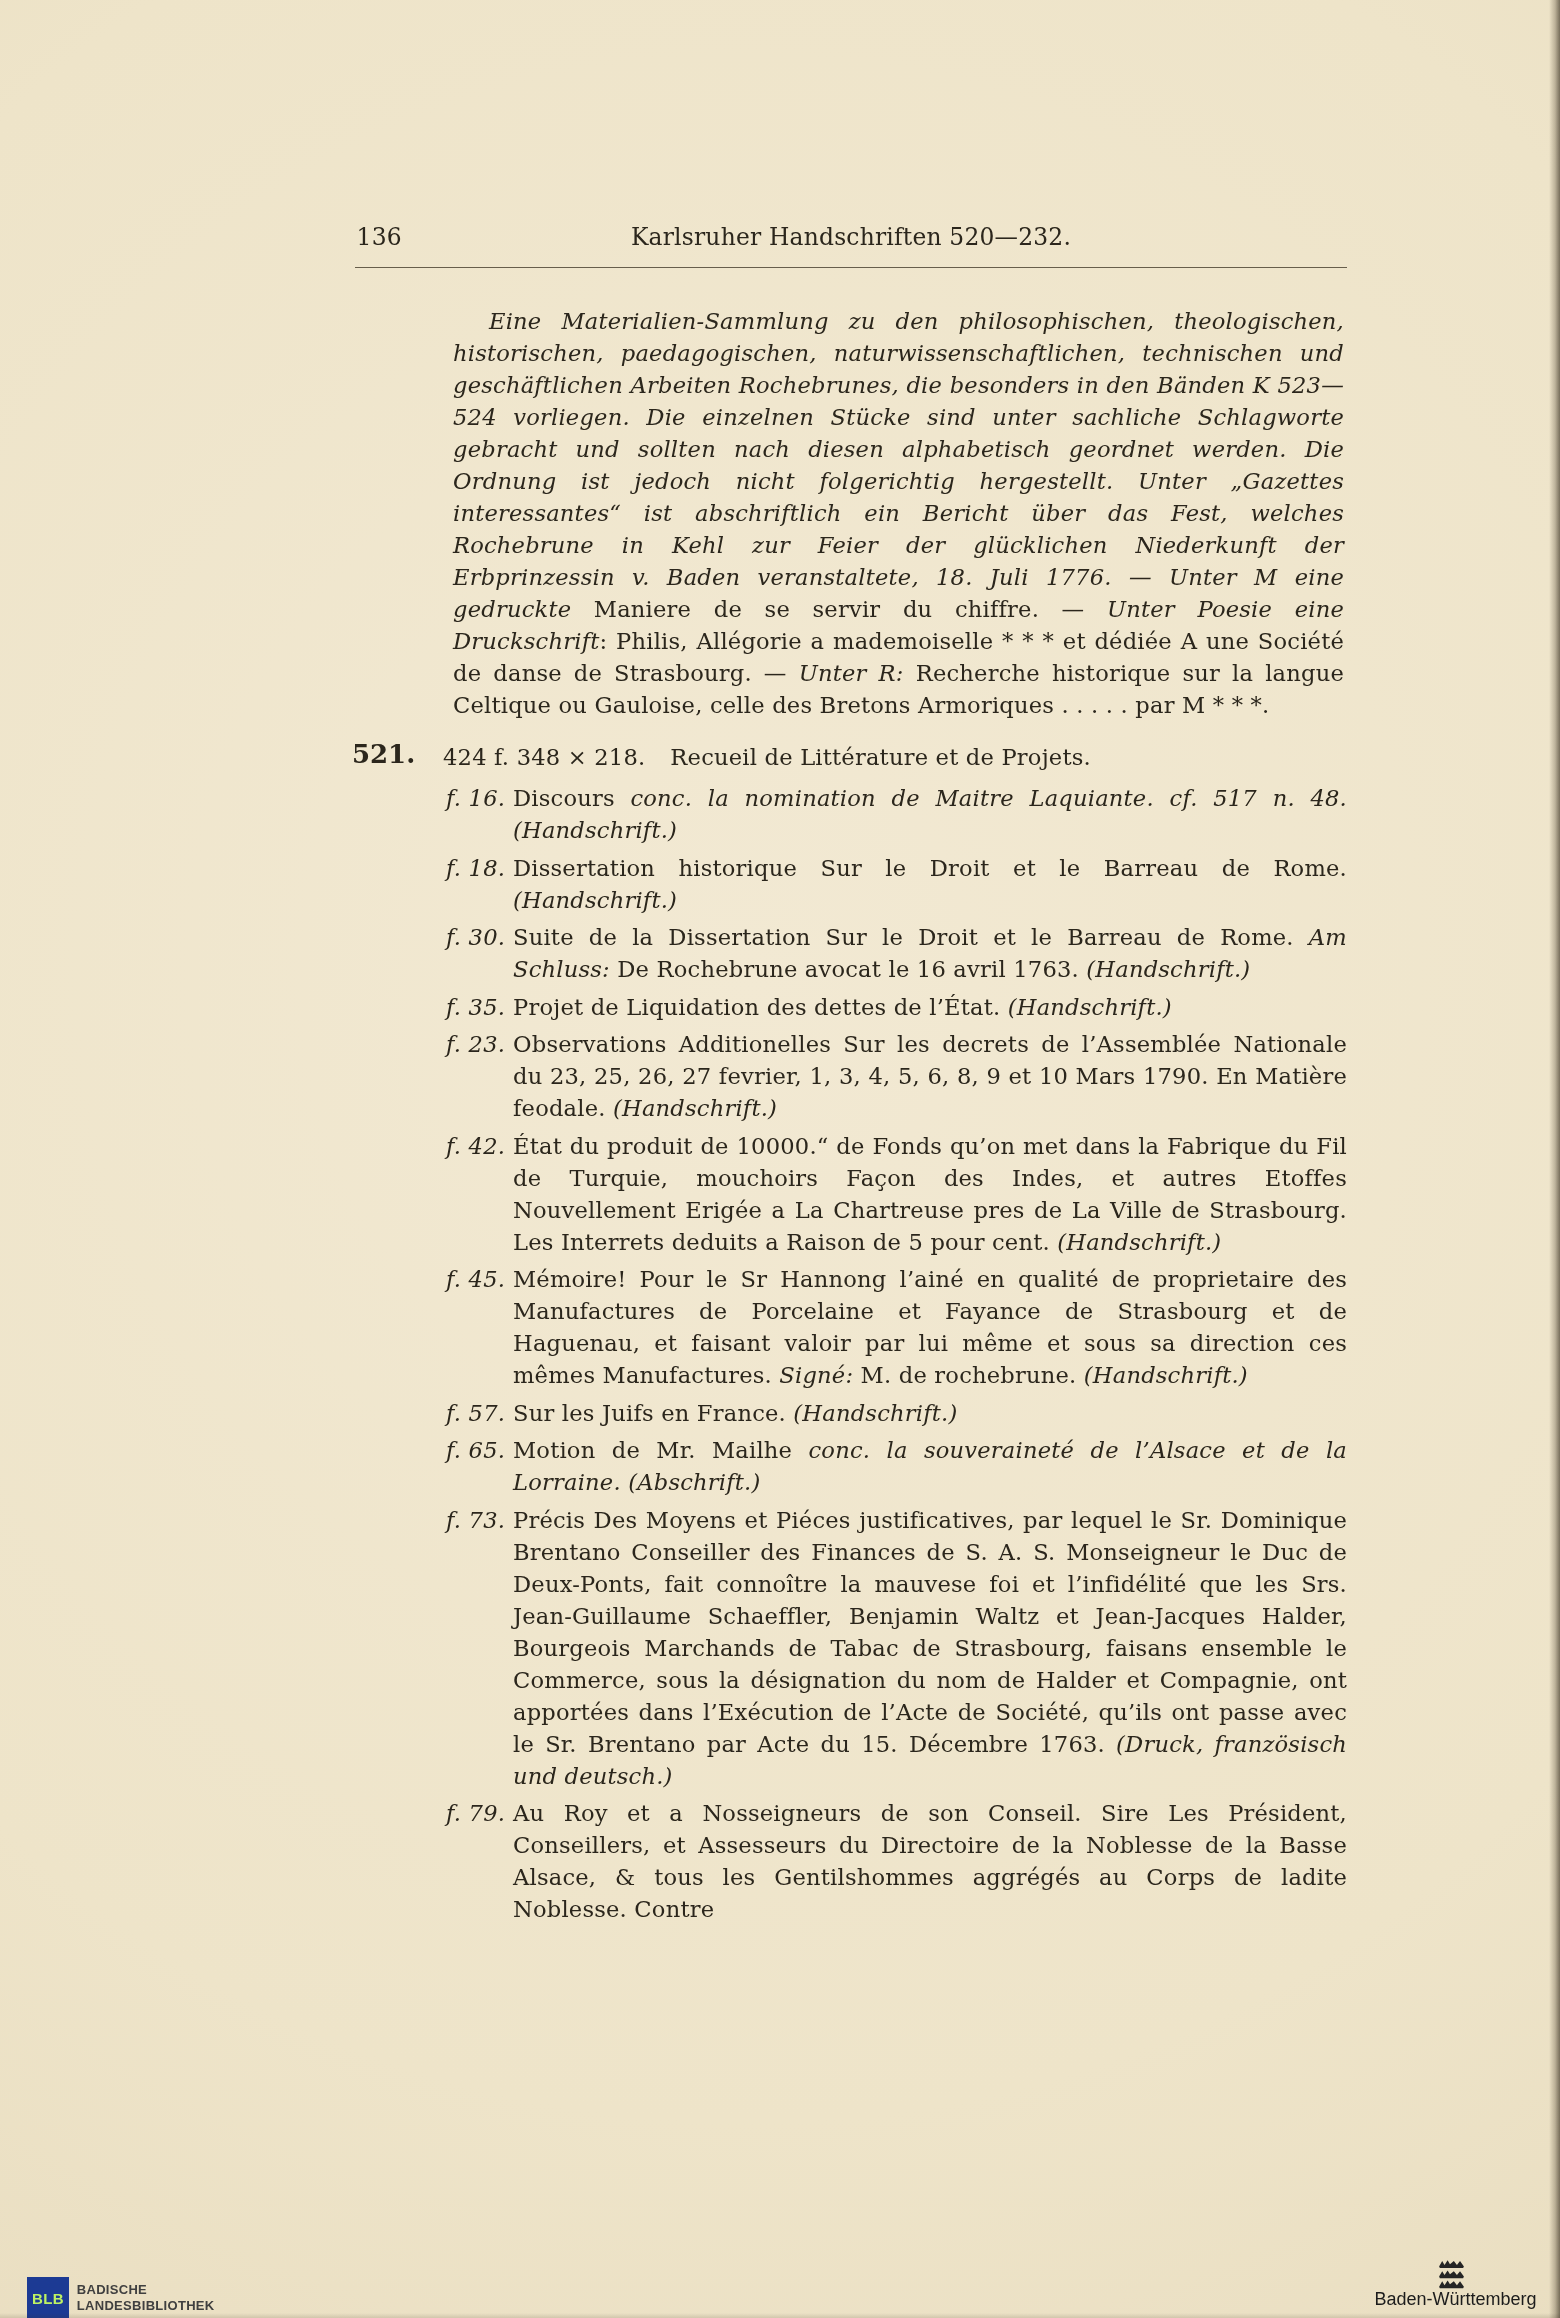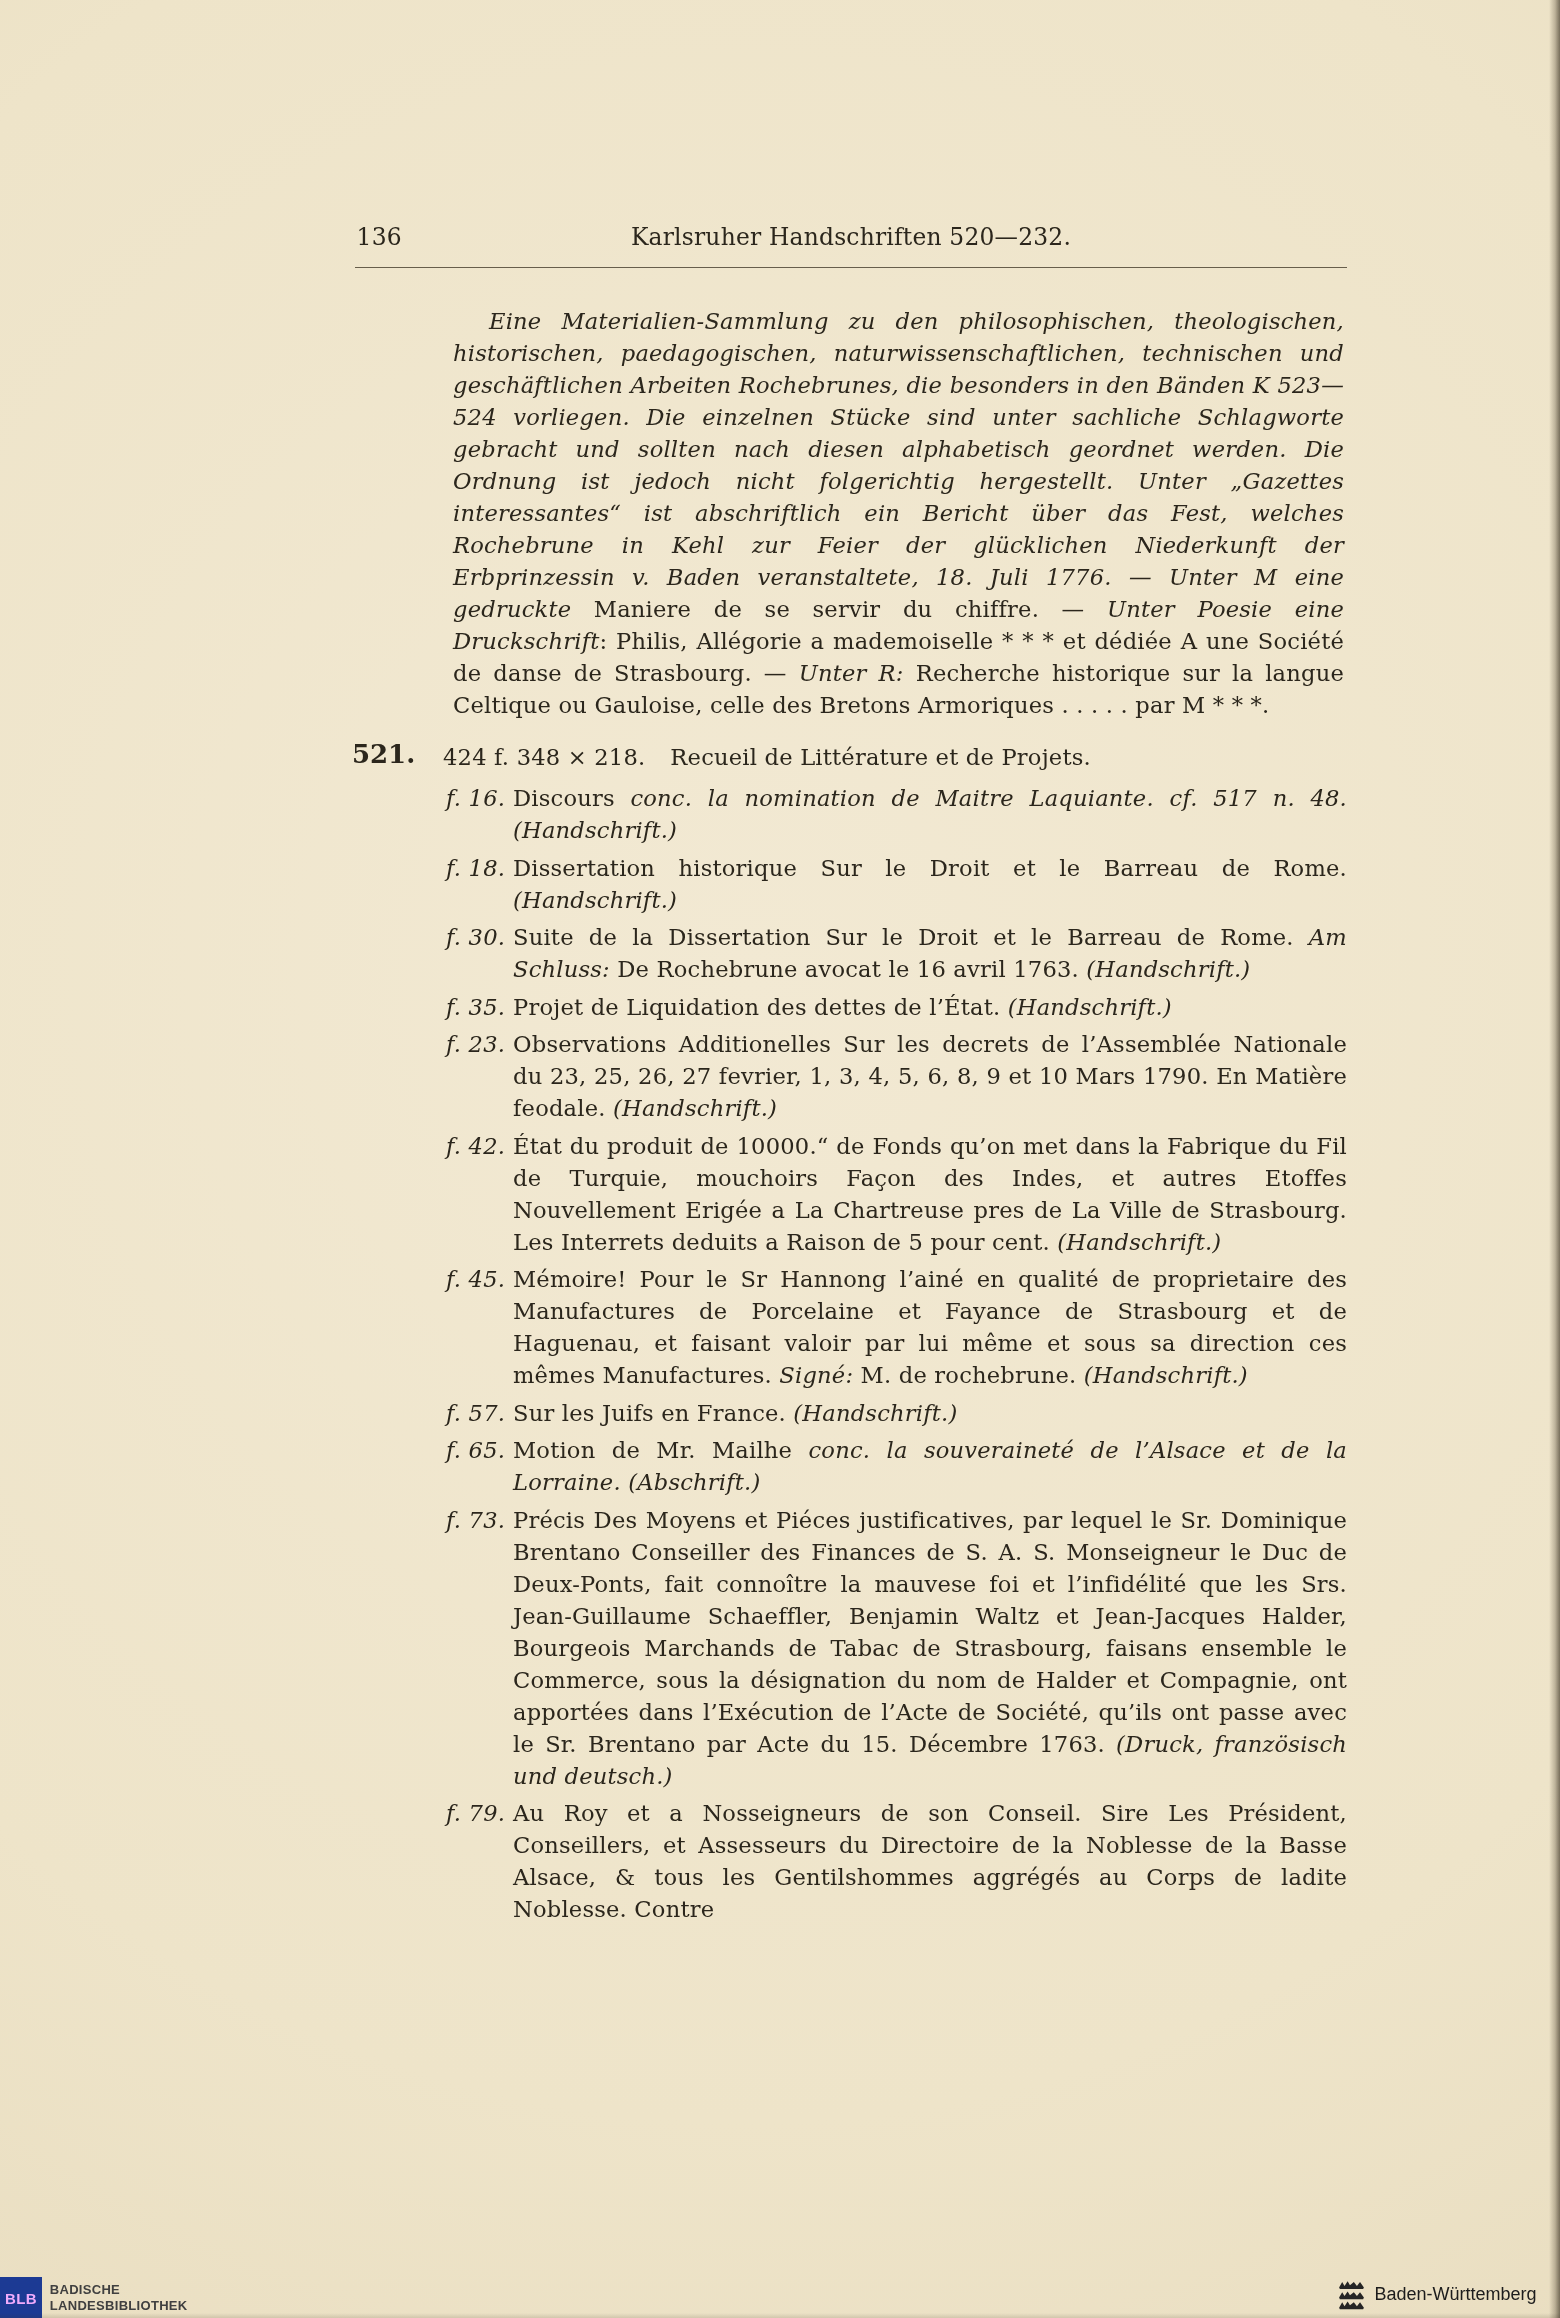--- a/index.html
+++ b/index.html
@@ -37,31 +37,31 @@
   .entry{position:relative;margin-top:20px;}
   .entry-num{position:absolute;left:-3.1px;top:-2.3px;font-weight:bold;font-size:26px;}
   .entry-body{margin-left:88px;width:904px;}
   .entry-head{margin:0 0 9.4px 0;font-size:22.6px;line-height:32px;letter-spacing:0.2px;}
   .entry-head .collation{margin-right:25px;}
   .items{list-style:none;margin:0;padding:0;font-size:22.6px;line-height:32px;letter-spacing:0.2px;}
   .item{position:relative;padding-left:70px;margin:5.5px 0;text-align:justify;}
   .folio{position:absolute;left:3.1px;top:0;font-style:italic;}
   .footer-blb{position:absolute;left:0;bottom:0;display:flex;align-items:center;}
   .blb-square{
-    width:42px;height:42px;background:var(--blb-blue);color:#f0abfc;
+    width:42px;height:42px;background:var(--blb-blue);color:#bef264;
     display:flex;align-items:center;justify-content:center;
-    font-family:"Liberation Sans","DejaVu Sans",sans-serif;font-weight:bold;font-size:15px;letter-spacing:0.4px;
+    font-family:"Liberation Sans","DejaVu Sans",sans-serif;font-weight:bold;font-size:15px;letter-spacing:0.4px;margin-left:27px;
   }
   .blb-name{
     margin-left:7.8px;font-family:"Liberation Sans","DejaVu Sans",sans-serif;
     font-weight:bold;font-size:13px;line-height:16.4px;color:#404040;letter-spacing:0.3px;
   }
   .footer-bw{
     position:absolute;right:23.4px;bottom:9.4px;display:flex;align-items:center;
-    font-family:"Liberation Sans","DejaVu Sans",sans-serif;font-size:18px;color:#1c1c1c;
+    font-family:"Liberation Sans","DejaVu Sans",sans-serif;font-size:18px;color:#1c1c1c;flex-direction:column;
   }
   .bw-icon{margin-right:7.8px;display:block;}
 </style>
 </head>
 <body>
 
 <div>
 
   <div class="content">
 

